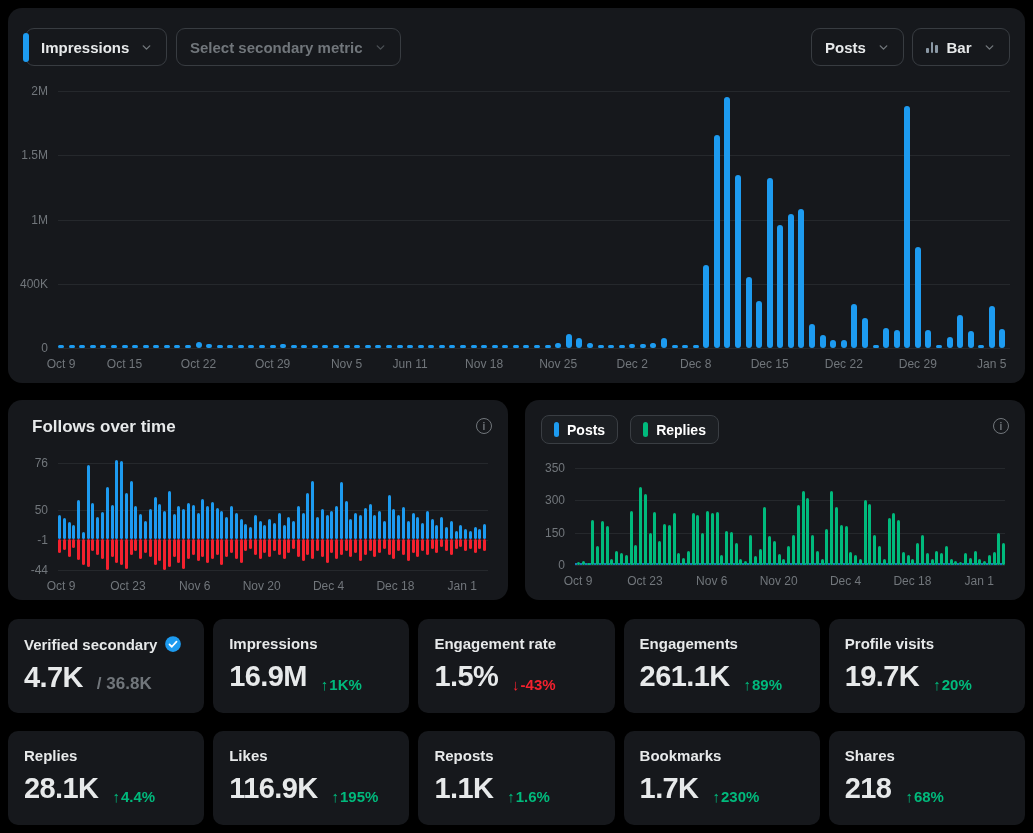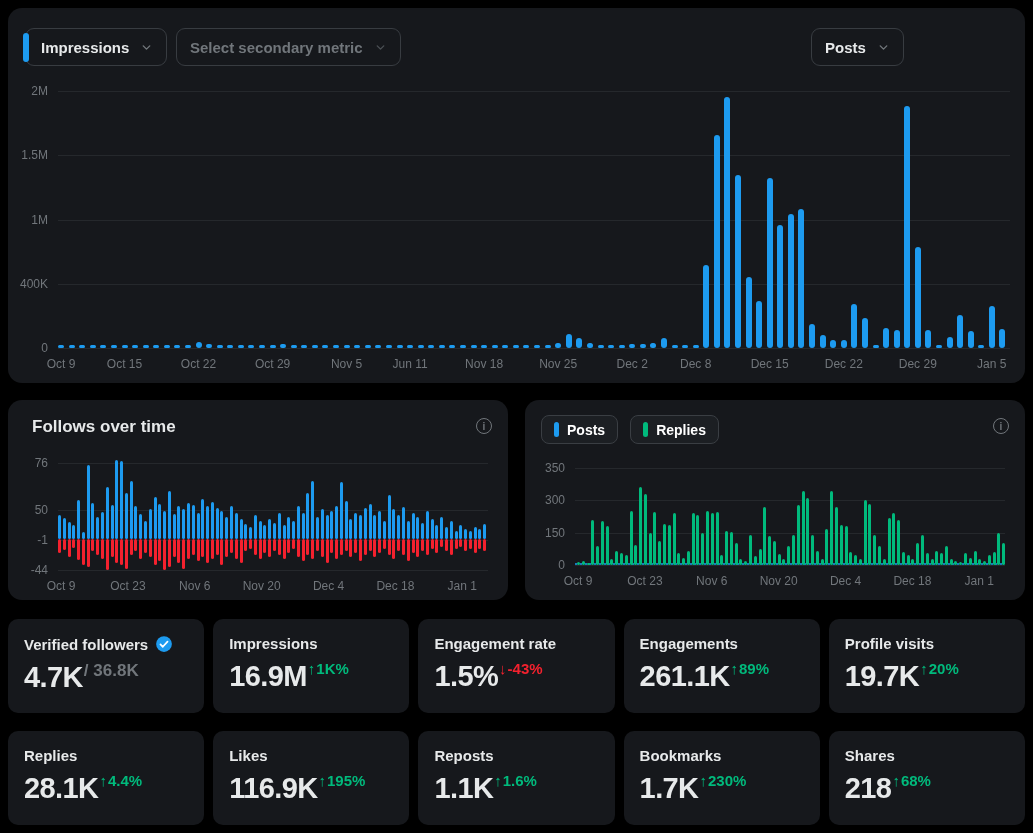--- a/index.html
+++ b/index.html
@@ -55,21 +55,21 @@
     border:1px solid #3a3e43; border-radius:8px; background:#1c1f23;
     font-size:14px; font-weight:700; color:#ffffff; cursor:pointer;
   }
   .chip .pill { width:5px; height:15px; border-radius:3px; }
 
   
   .cards-row { position:absolute; left:8px; width:1017px; display:flex; gap:9px; }
   #row1 { top:619px; } #row2 { top:731px; }
   .card { flex:1; height:94px; background:#16181c; border-radius:10px; padding:16px 16px 0 16px; }
   .card-label { font-size:15px; font-weight:700; color:#e7e9ea; display:flex; align-items:center; gap:7px; }
-  .card-value-row { margin-top:8px; display:flex; align-items:flex-start; gap:1px; }
+  .card-value-row { margin-top:8px; display:flex; align-items:flex-end; gap:14px; }
   .value { font-size:29px; font-weight:800; color:#e7e9ea; letter-spacing:-0.6px; }
   .suffix { font-size:17px; font-weight:600; color:#71767b; }
   .change { font-size:15px; font-weight:600; display:inline-flex; align-items:baseline; gap:1px; }
   .change.up   { color:#00ba7c; }
   .change.down { color:#f4212e; }
 </style>
 </head>
 <body>
 
 <div id="app">
@@ -91,20 +91,31 @@
         </svg>
     </button>
 
     <button class="btn" id="btn-daily">
       <span>Posts</span>
       <svg class="chev" width="13" height="13" viewBox="0 0 24 24">
           <path d="M6 9l6 6 6-6" fill="none" stroke="#71767b" stroke-width="2.6" stroke-linecap="round" stroke-linejoin="round"></path>
         </svg>
     </button>
 
+    <button class="btn" id="btn-bar">
+      <span class="bars-icon">
+          <span class="b1"></span>
+          <span class="b2"></span>
+          <span class="b3"></span>
+        </span>
+      <span>Bar</span>
+      <svg class="chev" width="13" height="13" viewBox="0 0 24 24">
+          <path d="M6 9l6 6 6-6" fill="none" stroke="#71767b" stroke-width="2.6" stroke-linecap="round" stroke-linejoin="round"></path>
+        </svg>
+    </button>
 
     <div class="plot" id="plot-impressions">
         <div class="gridline" style="top: 0px;"></div>
         <div class="axis-label ylabel" style="top: -7px;">2M</div>
         <div class="gridline" style="top: 64.3px;"></div>
         <div class="axis-label ylabel" style="top: 57.3px;">1.5M</div>
         <div class="gridline" style="top: 128.5px;"></div>
         <div class="axis-label ylabel" style="top: 121.5px;">1M</div>
         <div class="gridline" style="top: 192.8px;"></div>
         <div class="axis-label ylabel" style="top: 185.8px;">400K</div>
@@ -626,21 +637,21 @@
         <div class="bar" style="width: 3px; left: 412.9px; background: rgb(0, 186, 124); border-radius: 1.5px; height: 9.7px; bottom: 0px;"></div>
         <div class="bar" style="width: 3px; left: 417.7px; background: rgb(0, 186, 124); border-radius: 1.5px; height: 12.9px; bottom: 0px;"></div>
         <div class="bar" style="width: 3px; left: 422.4px; background: rgb(0, 186, 124); border-radius: 1.5px; height: 32.3px; bottom: 0px;"></div>
         <div class="bar" style="width: 3px; left: 427.2px; background: rgb(0, 186, 124); border-radius: 1.5px; height: 21.6px; bottom: 0px;"></div>
       </div>
   </div>
 
   <div class="cards-row" id="row1">
     <div class="card">
       <div class="card-label">
-        <span>Verified followers</span>
+        <span>Verified secondary</span>
         <svg width="18" height="18" viewBox="0 0 24 24">
             <circle cx="12" cy="12" r="10.5" fill="#1d9bf0"></circle>
             <path d="M7.3 12.6l3.1 3.1 6.3-6.9" stroke="#fff" stroke-width="2.3" fill="none" stroke-linecap="round" stroke-linejoin="round"></path>
           </svg>
       </div>
       <div class="card-value-row">
         <span class="value">4.7K</span>
         <span class="suffix">/ 36.8K</span>
       </div>
     </div>

